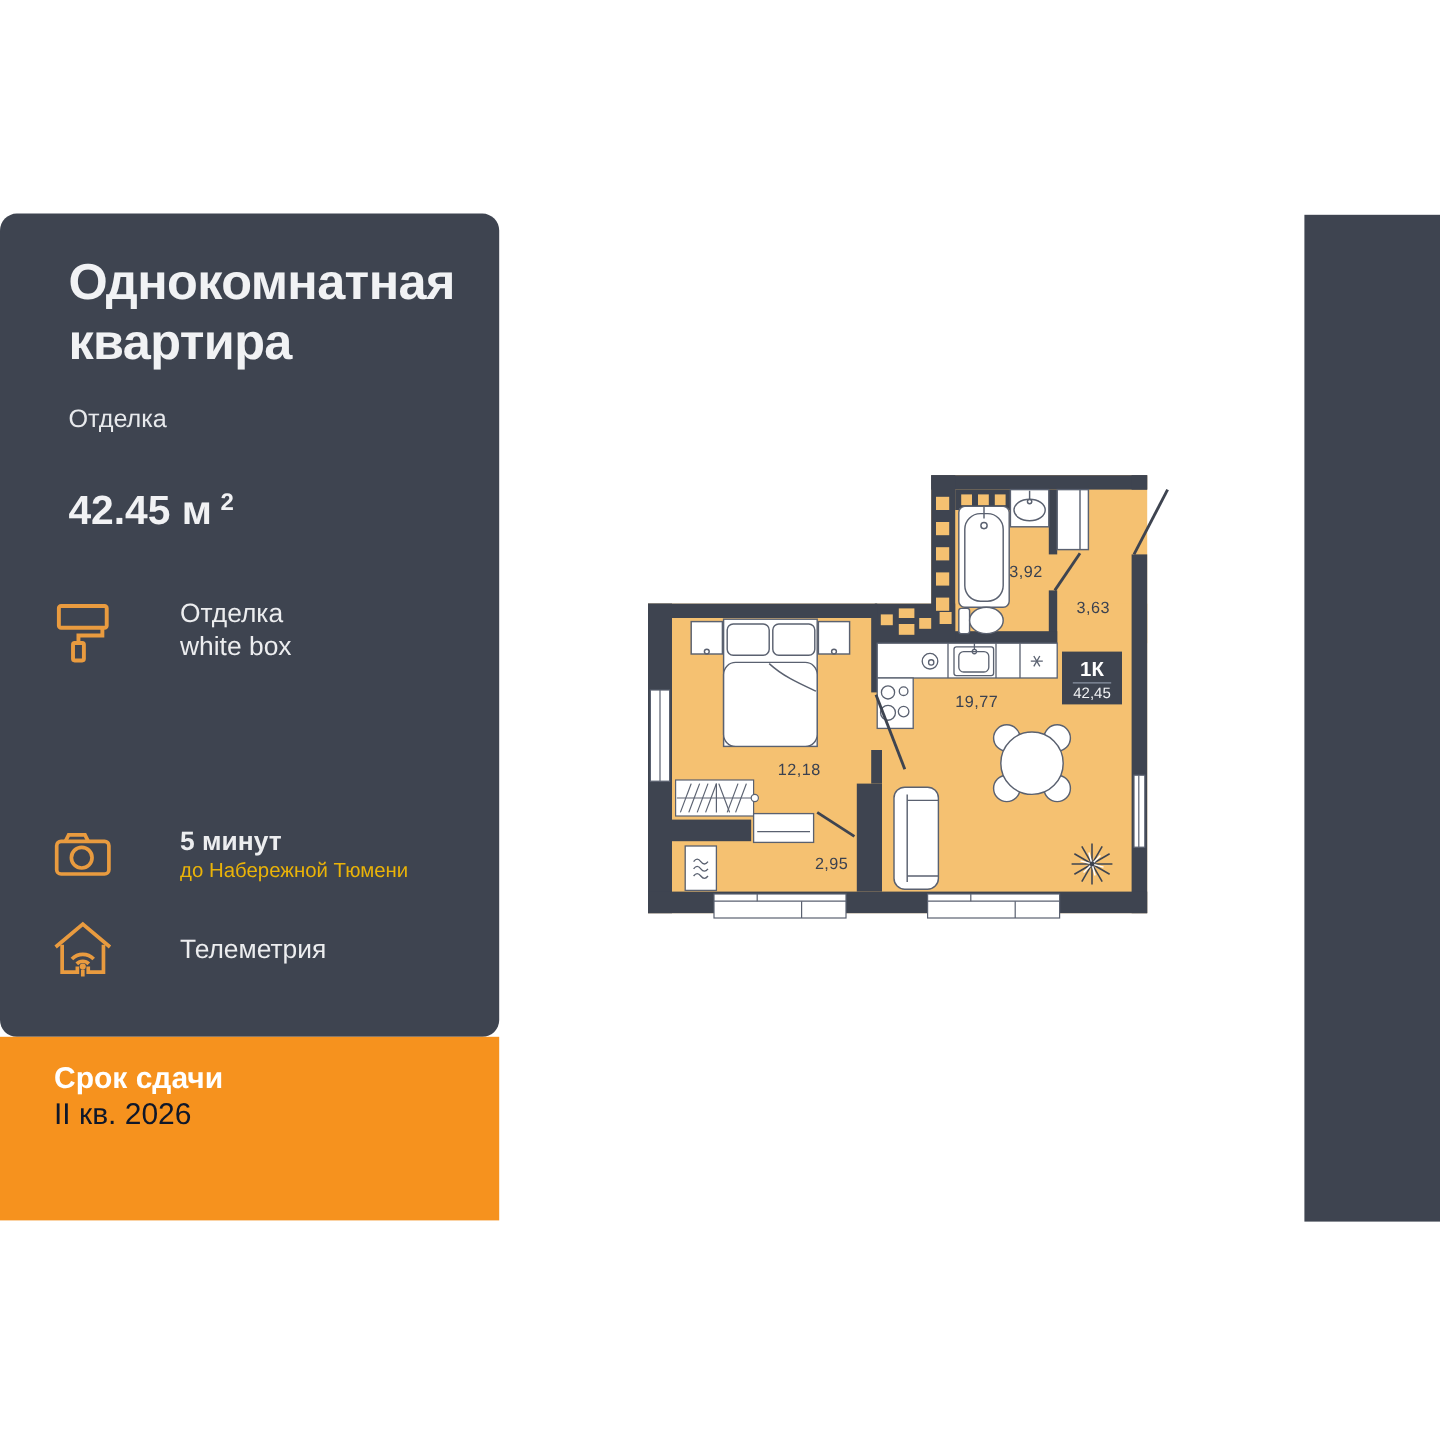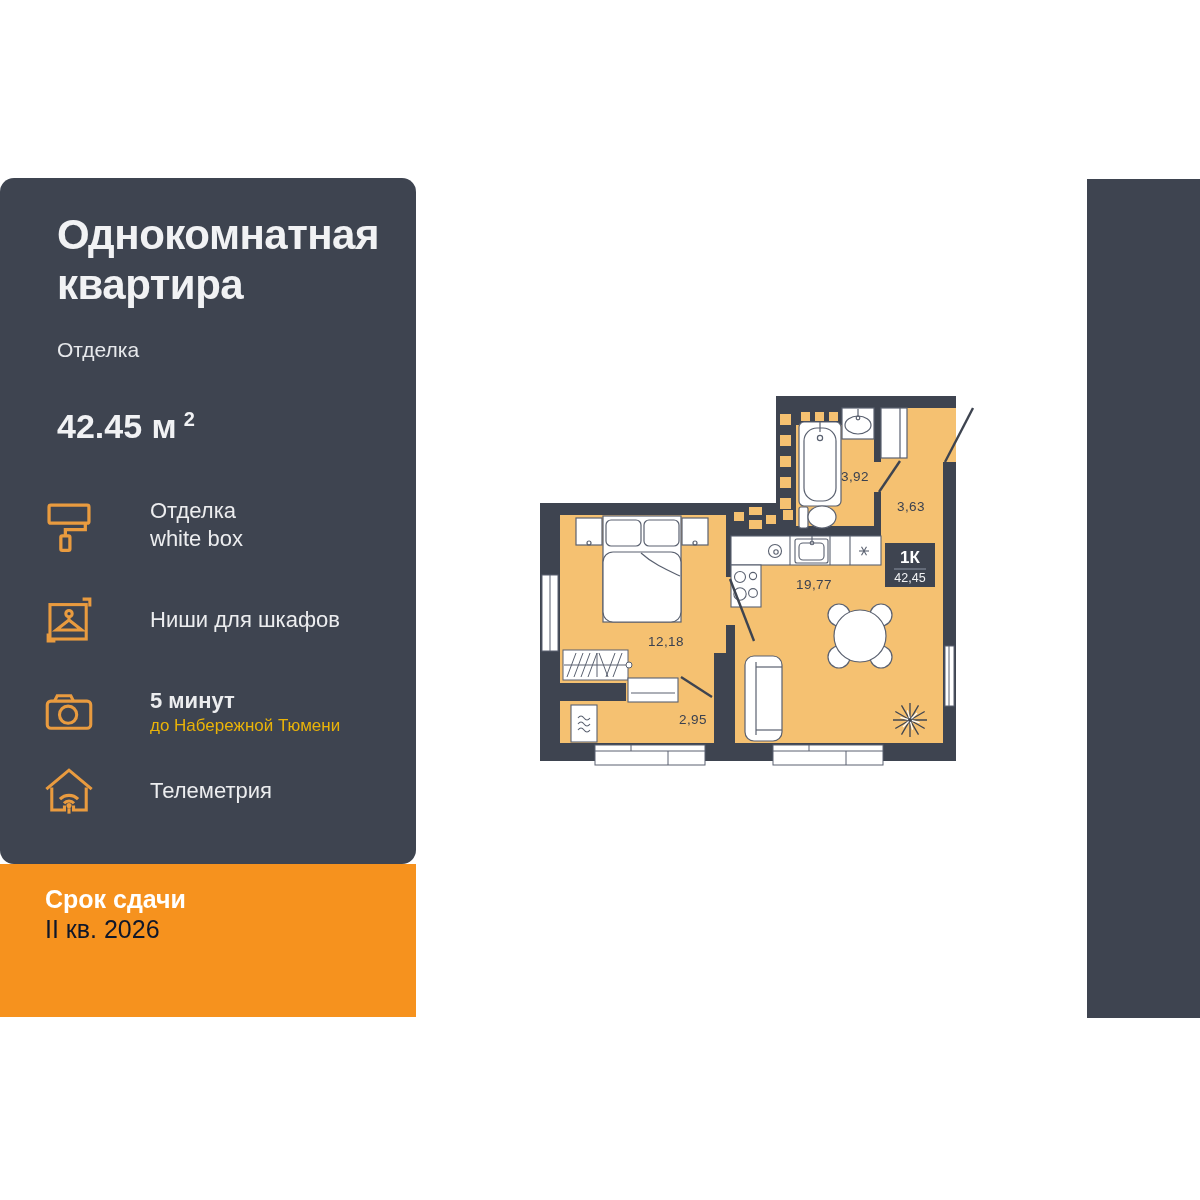--- a/index.html
+++ b/index.html
@@ -48,34 +48,20 @@
           <path d="M50 30 v7 H28 v7"></path>
           <rect x="23" y="44" width="10" height="16" rx="1.5"></rect>
         </svg>
       </span>
       <div class="txt">
         <div>Отделка</div>
         <div>white box</div>
       </div>
     </div>
 
-    <div class="feature f2">
-      <span class="ic">
-        <svg viewBox="0 0 64 64" width="58" height="58" fill="none" stroke="#E99B3F" stroke-width="3.4">
-          <rect x="11" y="15" width="40" height="38"></rect>
-          <path d="M47 9 H55 V17"></path>
-          <path d="M9 47 V55 H17"></path>
-          <circle cx="32" cy="25" r="3.5"></circle>
-          <path d="M32 29 v3 L18 43 H46 L32 32"></path>
-        </svg>
-      </span>
-      <div class="txt">
-        <div>Ниши для шкафов</div>
-      </div>
-    </div>
 
     <div class="feature f3">
       <span class="ic">
         <svg viewBox="0 0 64 64" width="58" height="58" fill="none" stroke="#E99B3F" stroke-width="3.4">
           <path d="M16 20 l3 -6 h15 l3 6"></path>
           <rect x="8" y="20" width="48" height="30" rx="4"></rect>
           <circle cx="31" cy="35" r="9.5"></circle>
         </svg>
       </span>
       <div class="txt">

